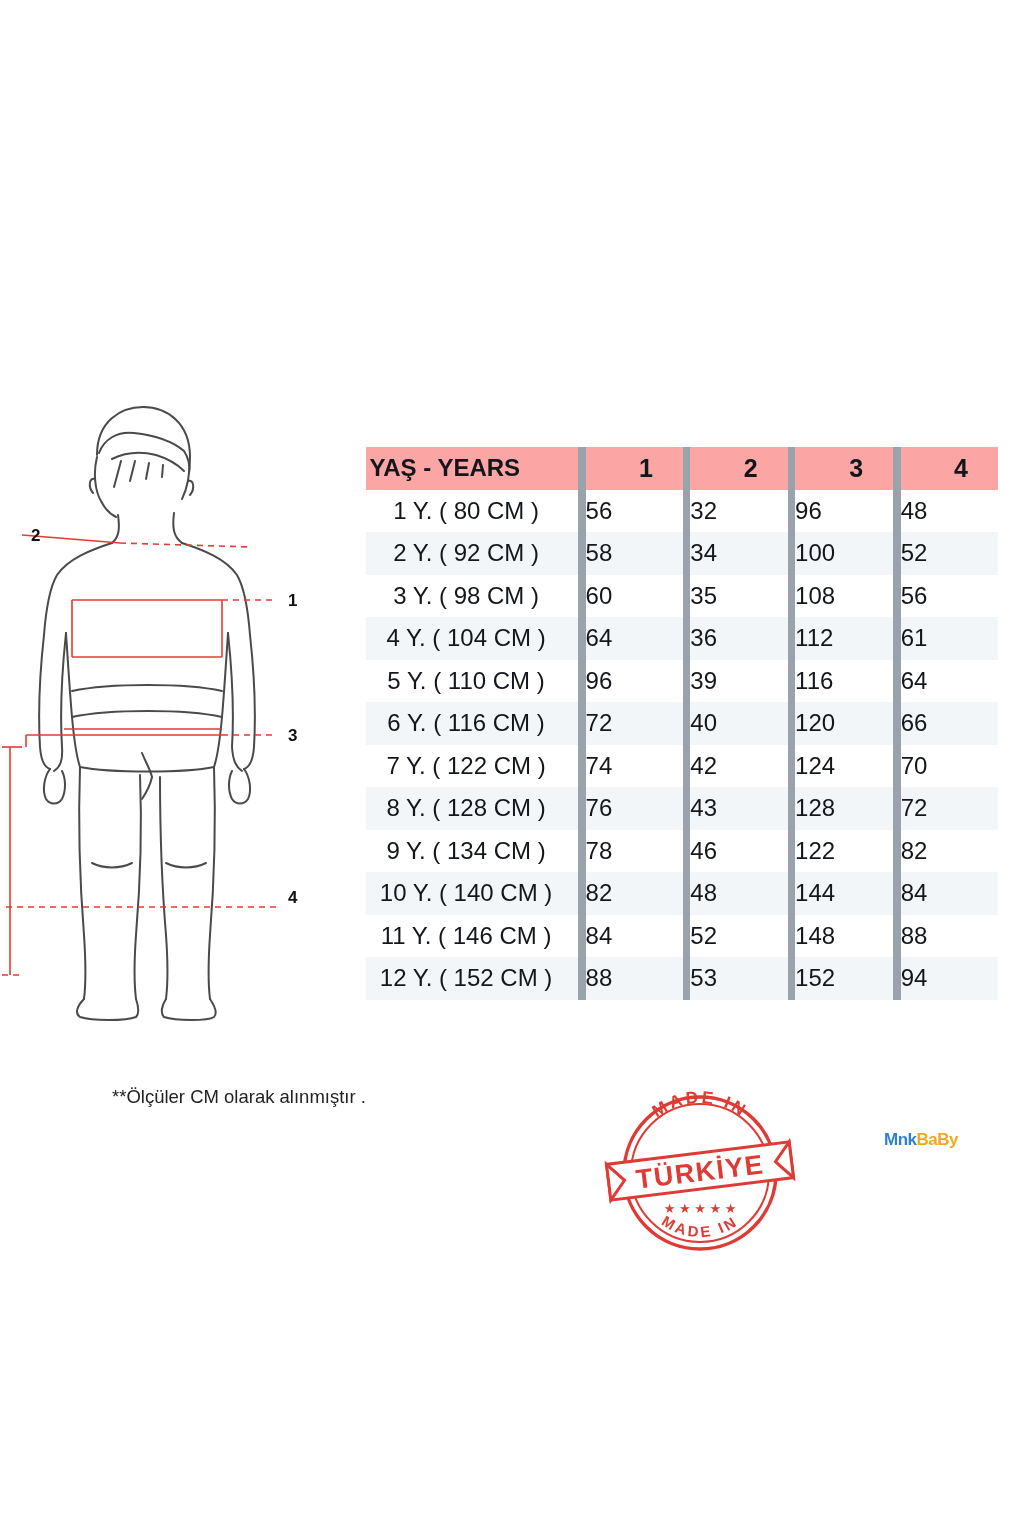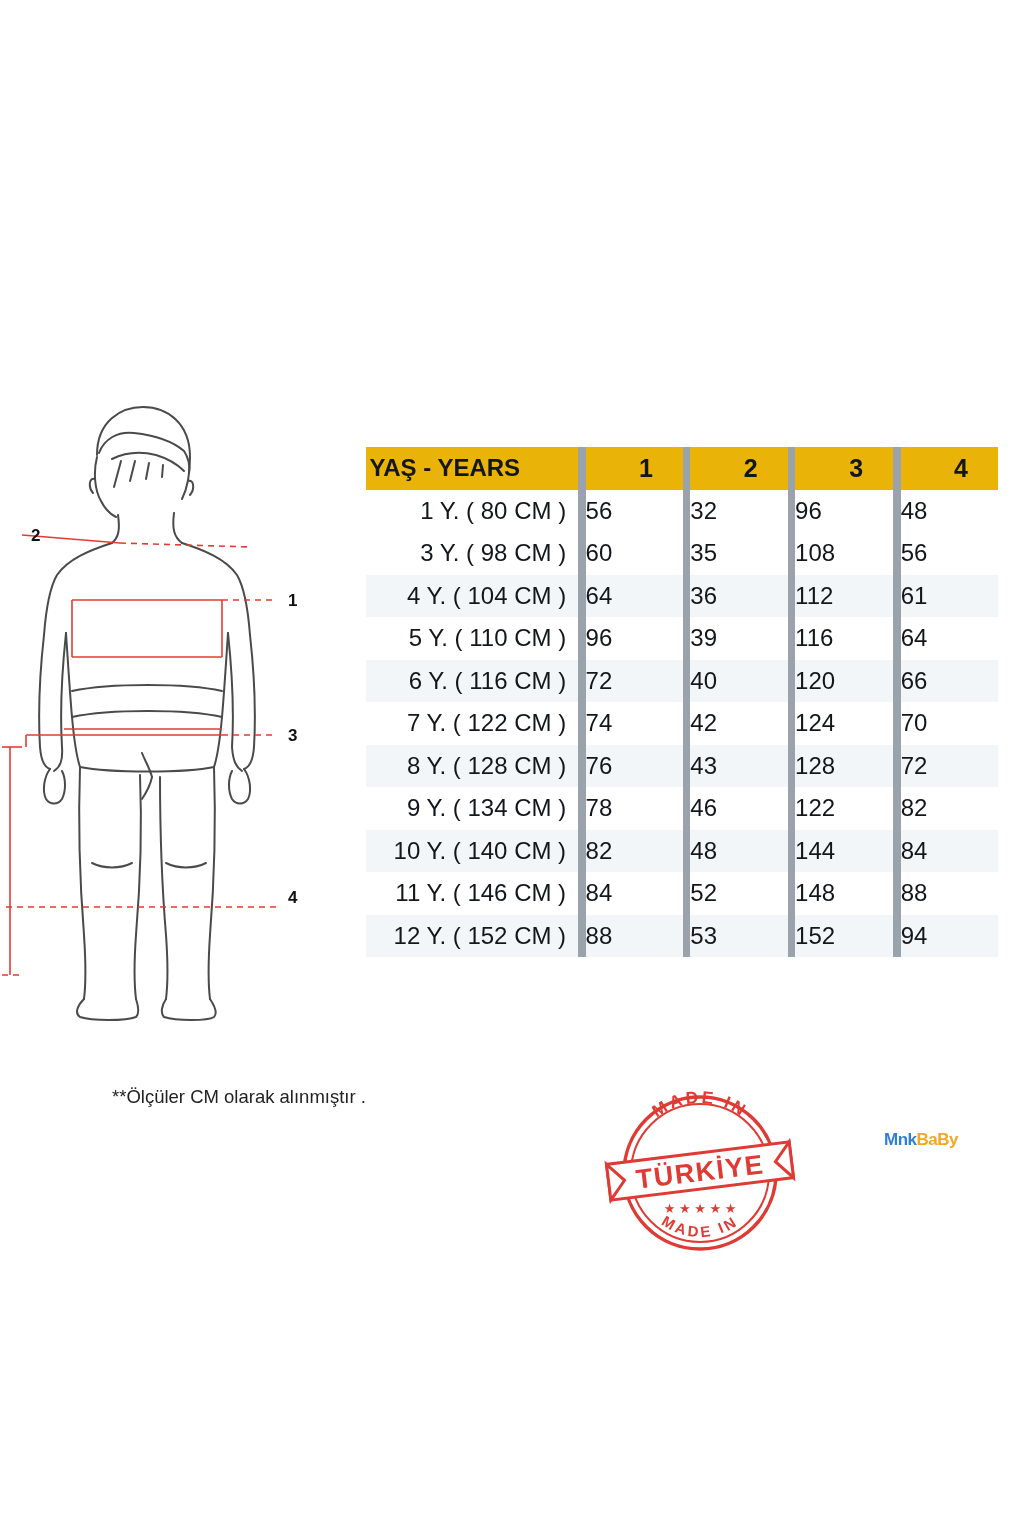--- a/index.html
+++ b/index.html
@@ -36,38 +36,38 @@
     font-family: "Liberation Sans", sans-serif;
     font-size: 23px;
   }
   #size-table tr { height: 42.5px; }
   #size-table th, #size-table td {
     padding: 0;
     margin: 0;
     border: none;
   }
   .hdr-row {
-    background: #eab308;
+    background: #fca5a5;
   }
   .hdr-label {
     text-align: right;
     padding-right: 58px !important;
     font-weight: bold;
     font-size: 24px;
     color: #13171b;
   }
   .hdr-num {
     text-align: right;
     padding-right: 30px !important;
     font-weight: bold;
     font-size: 25px;
     color: #13171b;
   }
   .row-label {
-    text-align: right;
+    text-align: center;
     padding-right: 12px !important;
     font-size: 24px;
     color: #13171b;
     white-space: nowrap;
   }
   .cell-num {
     padding-right: 30px !important;
     font-size: 24px;
     color: #13171b;
   }
@@ -238,20 +238,31 @@
       <td class="row-label">1 Y.  ( 80 CM )</td>
       <td class="sep"></td>
       <td class="cell-num">56</td>
       <td class="sep"></td>
       <td class="cell-num">32</td>
       <td class="sep"></td>
       <td class="cell-num">96</td>
       <td class="sep"></td>
       <td class="cell-num">48</td>
     </tr>
+    <tr class="row-even">
+      <td class="row-label">2 Y.  ( 92 CM )</td>
+      <td class="sep"></td>
+      <td class="cell-num">58</td>
+      <td class="sep"></td>
+      <td class="cell-num">34</td>
+      <td class="sep"></td>
+      <td class="cell-num">100</td>
+      <td class="sep"></td>
+      <td class="cell-num">52</td>
+    </tr>
     <tr class="row-odd">
       <td class="row-label">3 Y.  ( 98 CM )</td>
       <td class="sep"></td>
       <td class="cell-num">60</td>
       <td class="sep"></td>
       <td class="cell-num">35</td>
       <td class="sep"></td>
       <td class="cell-num">108</td>
       <td class="sep"></td>
       <td class="cell-num">56</td>

